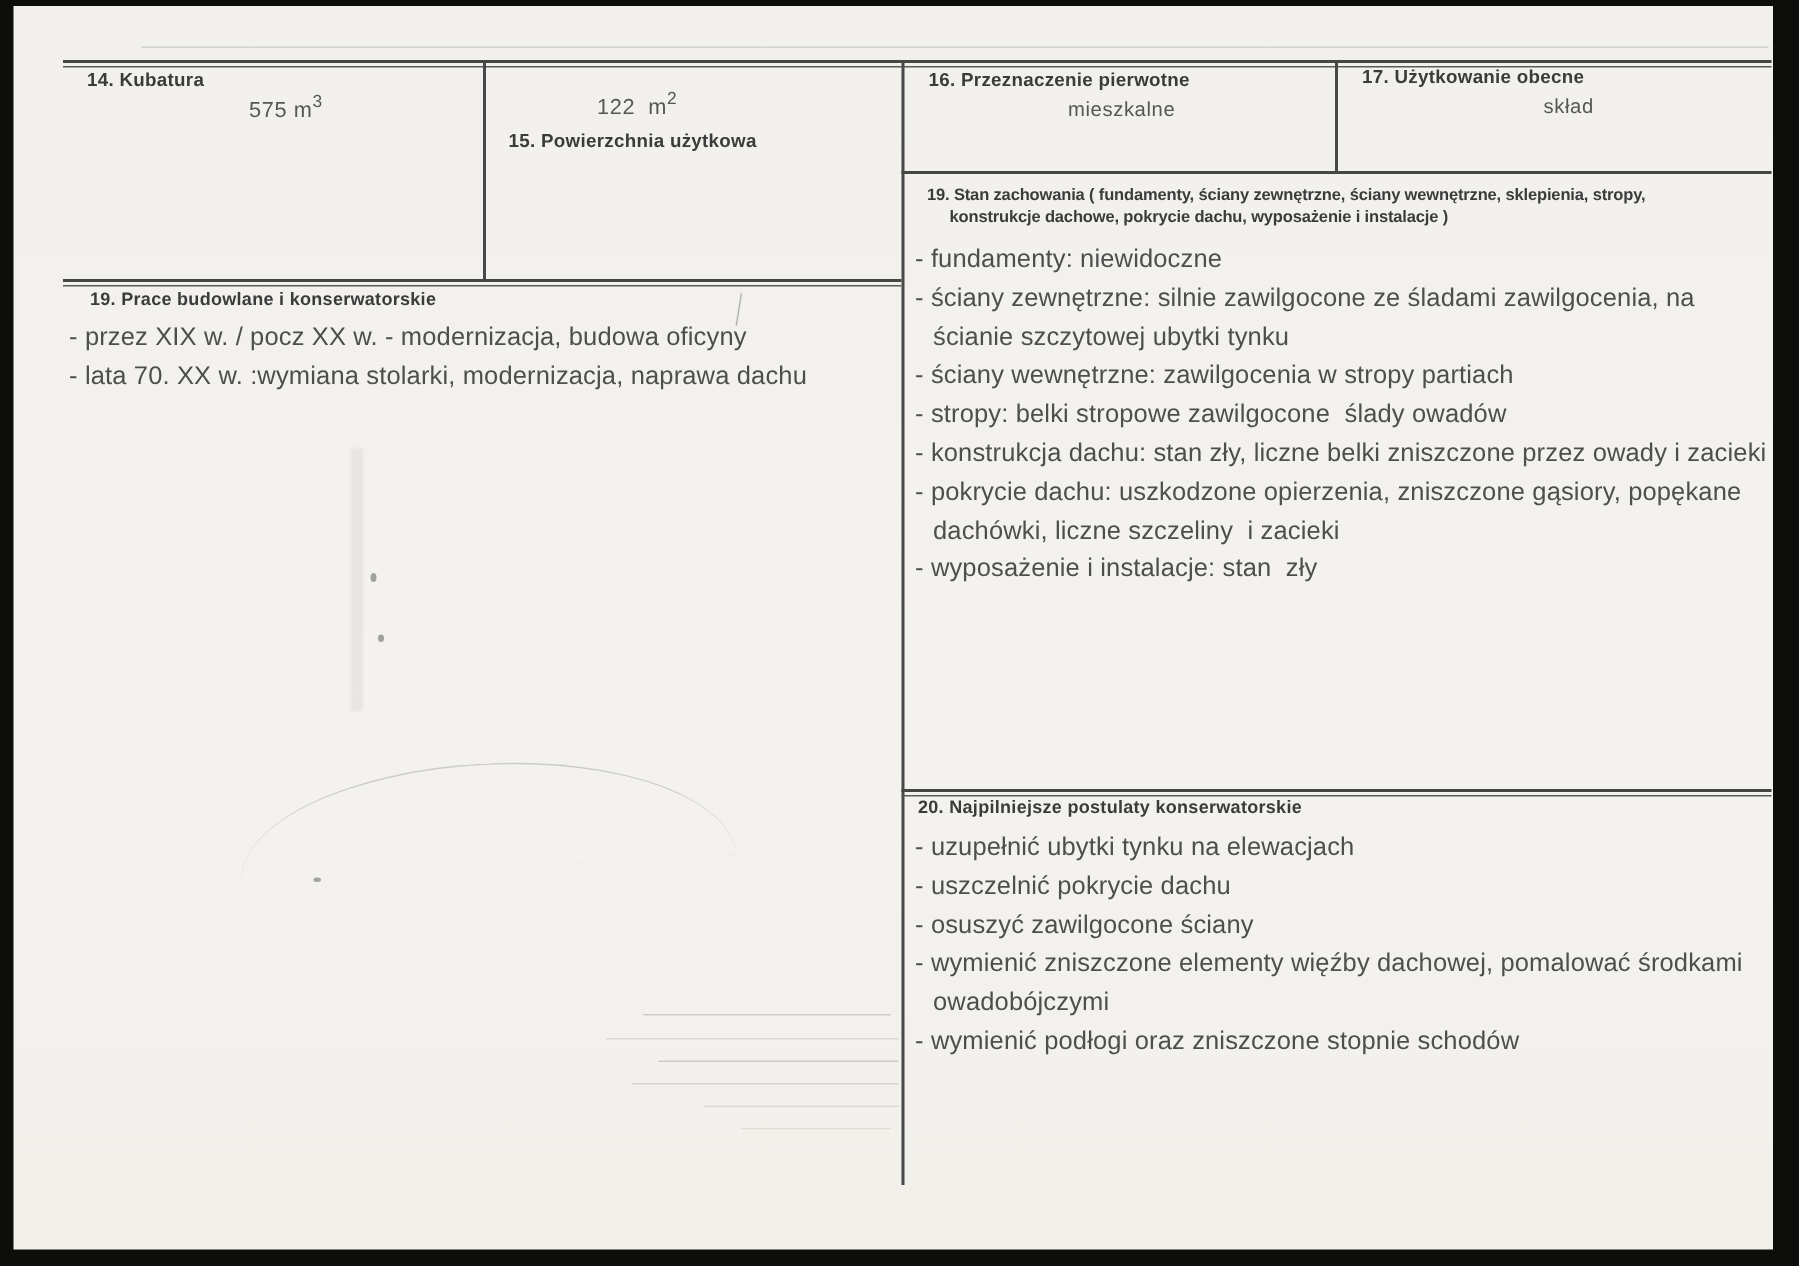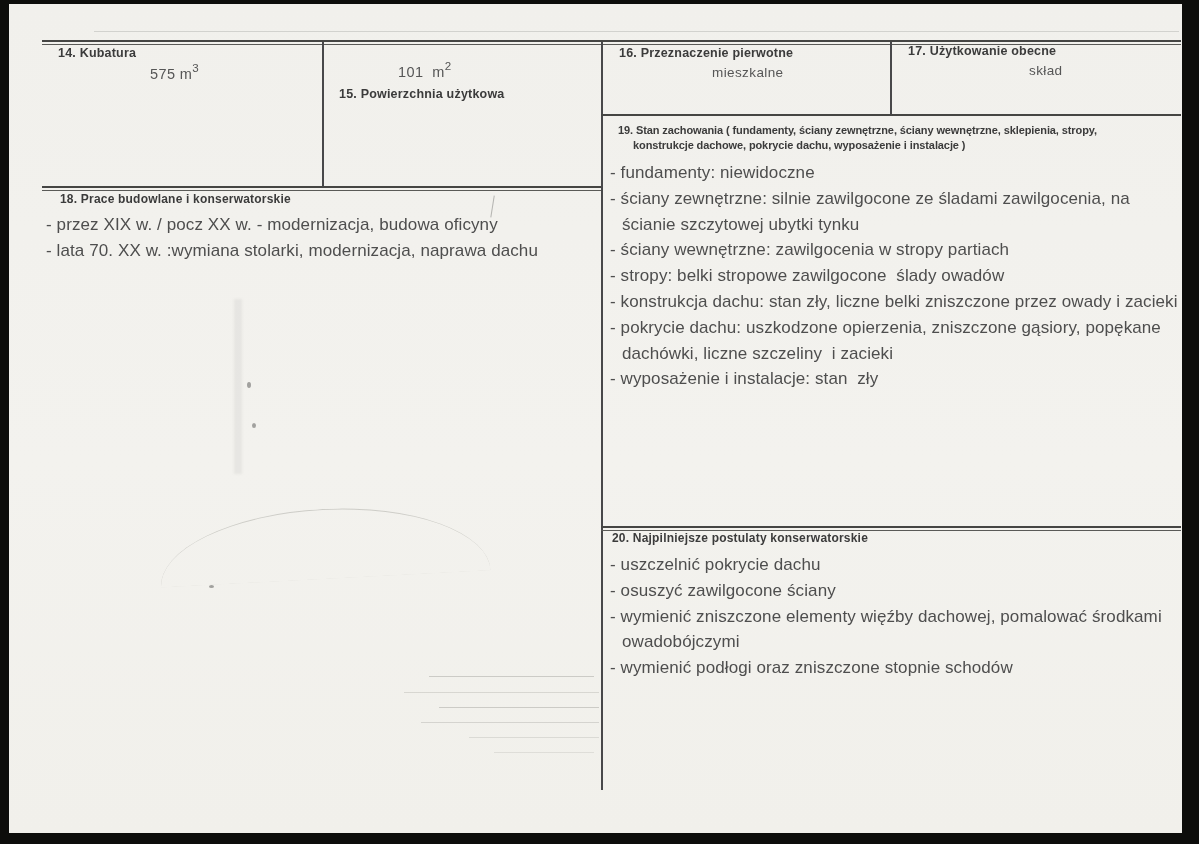--- a/index.html
+++ b/index.html
@@ -38,51 +38,52 @@
 
   <div class="rule-h double" style="left:33px; top:36px; width:1139px;"></div>
   <div class="rule-v" style="left:592px; top:38px; height:748px;"></div>
   <div class="rule-v" style="left:313px; top:38px; height:145px;"></div>
   <div class="rule-v" style="left:881px; top:38px; height:73px;"></div>
   <div class="rule-h" style="left:592px; top:110px; width:580px;"></div>
   <div class="rule-h double" style="left:33px; top:182px; width:559px;"></div>
   <div class="rule-h double" style="left:592px; top:522px; width:580px;"></div>
 
   <div class="lbl" style="left:49px; top:42px;">14. Kubatura</div>
-  <div class="val" style="left:141px; top:58px;"><span>575 m</span><sup>3</sup></div>
+  <div class="val" style="left:157px; top:58px;"><span>575 m</span><sup>3</sup></div>
 
   <div class="lbl" style="left:330px; top:40px;margin-top:43px;">15. Powierzchnia użytkowa</div>
-  <div class="val" style="left:389px; top:56px;"><span>101  m</span><sup>2</sup></div>
+  <div class="val" style="left:389px; top:56px;"><span>122  m</span><sup>2</sup></div>
 
   <div class="lbl" style="left:610px; top:42px;">16. Przeznaczenie pierwotne</div>
   <div class="val" style="left:703px; top:61px; font-size:13.5px;">mieszkalne</div>
 
   <div class="lbl" style="left:899px; top:40px;">17. Użytkowanie obecne</div>
   <div class="val" style="left:1020px; top:59px; font-size:13.5px;">skład</div>
 
-  <div class="sec-head" style="left:51px; top:188px;">18. Prace budowlane i konserwatorskie</div>
+  <div class="sec-head" style="left:51px; top:188px;">19. Prace budowlane i konserwatorskie</div>
   <div class="list" style="left:37px; top:208px; width:545px;">
     <div class="li">- przez XIX w. / pocz XX w. - modernizacja, budowa oficyny</div>
     <div class="li">- lata 70. XX w. :wymiana stolarki, modernizacja, naprawa dachu</div>
   </div>
 
   <div class="sec-head sec19-head" style="left:609px; top:120px;">19. Stan zachowania ( fundamenty, ściany zewnętrzne, ściany wewnętrzne, sklepienia, stropy,</div>
   <div class="sec-head sec19-head" style="left:624px; top:135px;">konstrukcje dachowe, pokrycie dachu, wyposażenie i instalacje )</div>
   <div class="list" style="left:601px; top:156px; width:570px;">
     <div class="li">- fundamenty: niewidoczne</div>
     <div class="li">- ściany zewnętrzne: silnie zawilgocone ze śladami zawilgocenia, na ścianie szczytowej ubytki tynku</div>
     <div class="li">- ściany wewnętrzne: zawilgocenia w stropy partiach</div>
     <div class="li">- stropy: belki stropowe zawilgocone  ślady owadów</div>
     <div class="li">- konstrukcja dachu: stan zły, liczne belki zniszczone przez owady i zacieki</div>
     <div class="li">- pokrycie dachu: uszkodzone opierzenia, zniszczone gąsiory, popękane dachówki, liczne szczeliny  i zacieki</div>
     <div class="li">- wyposażenie i instalacje: stan  zły</div>
   </div>
 
   <div class="sec-head" style="left:603px; top:527px;">20. Najpilniejsze postulaty konserwatorskie</div>
   <div class="list" style="left:601px; top:548px; width:570px;">
+    <div class="li">- uzupełnić ubytki tynku na elewacjach</div>
     <div class="li">- uszczelnić pokrycie dachu</div>
     <div class="li">- osuszyć zawilgocone ściany</div>
     <div class="li">- wymienić zniszczone elementy więźby dachowej, pomalować środkami owadobójczymi</div>
     <div class="li">- wymienić podłogi oraz zniszczone stopnie schodów</div>
   </div>
 
   <div class="artifact streak" style="left:85px; top:27px; width:1085px; opacity:.8;"></div>
   <div class="artifact" style="left:150px; top:505px; width:330px; height:70px; border-top:1px solid rgba(160,160,152,.45); border-radius:50% 50% 0 0 / 100% 100% 0 0; transform:rotate(-3deg);"></div>
   <div class="artifact" style="left:483px; top:192px; width:8px; height:22px; border-left:1px solid rgba(120,120,118,.5); transform:rotate(9deg);"></div>
   <div class="artifact" style="left:225px; top:295px; width:8px; height:175px; background:rgba(150,150,145,.12); filter:blur(1px);"></div>

